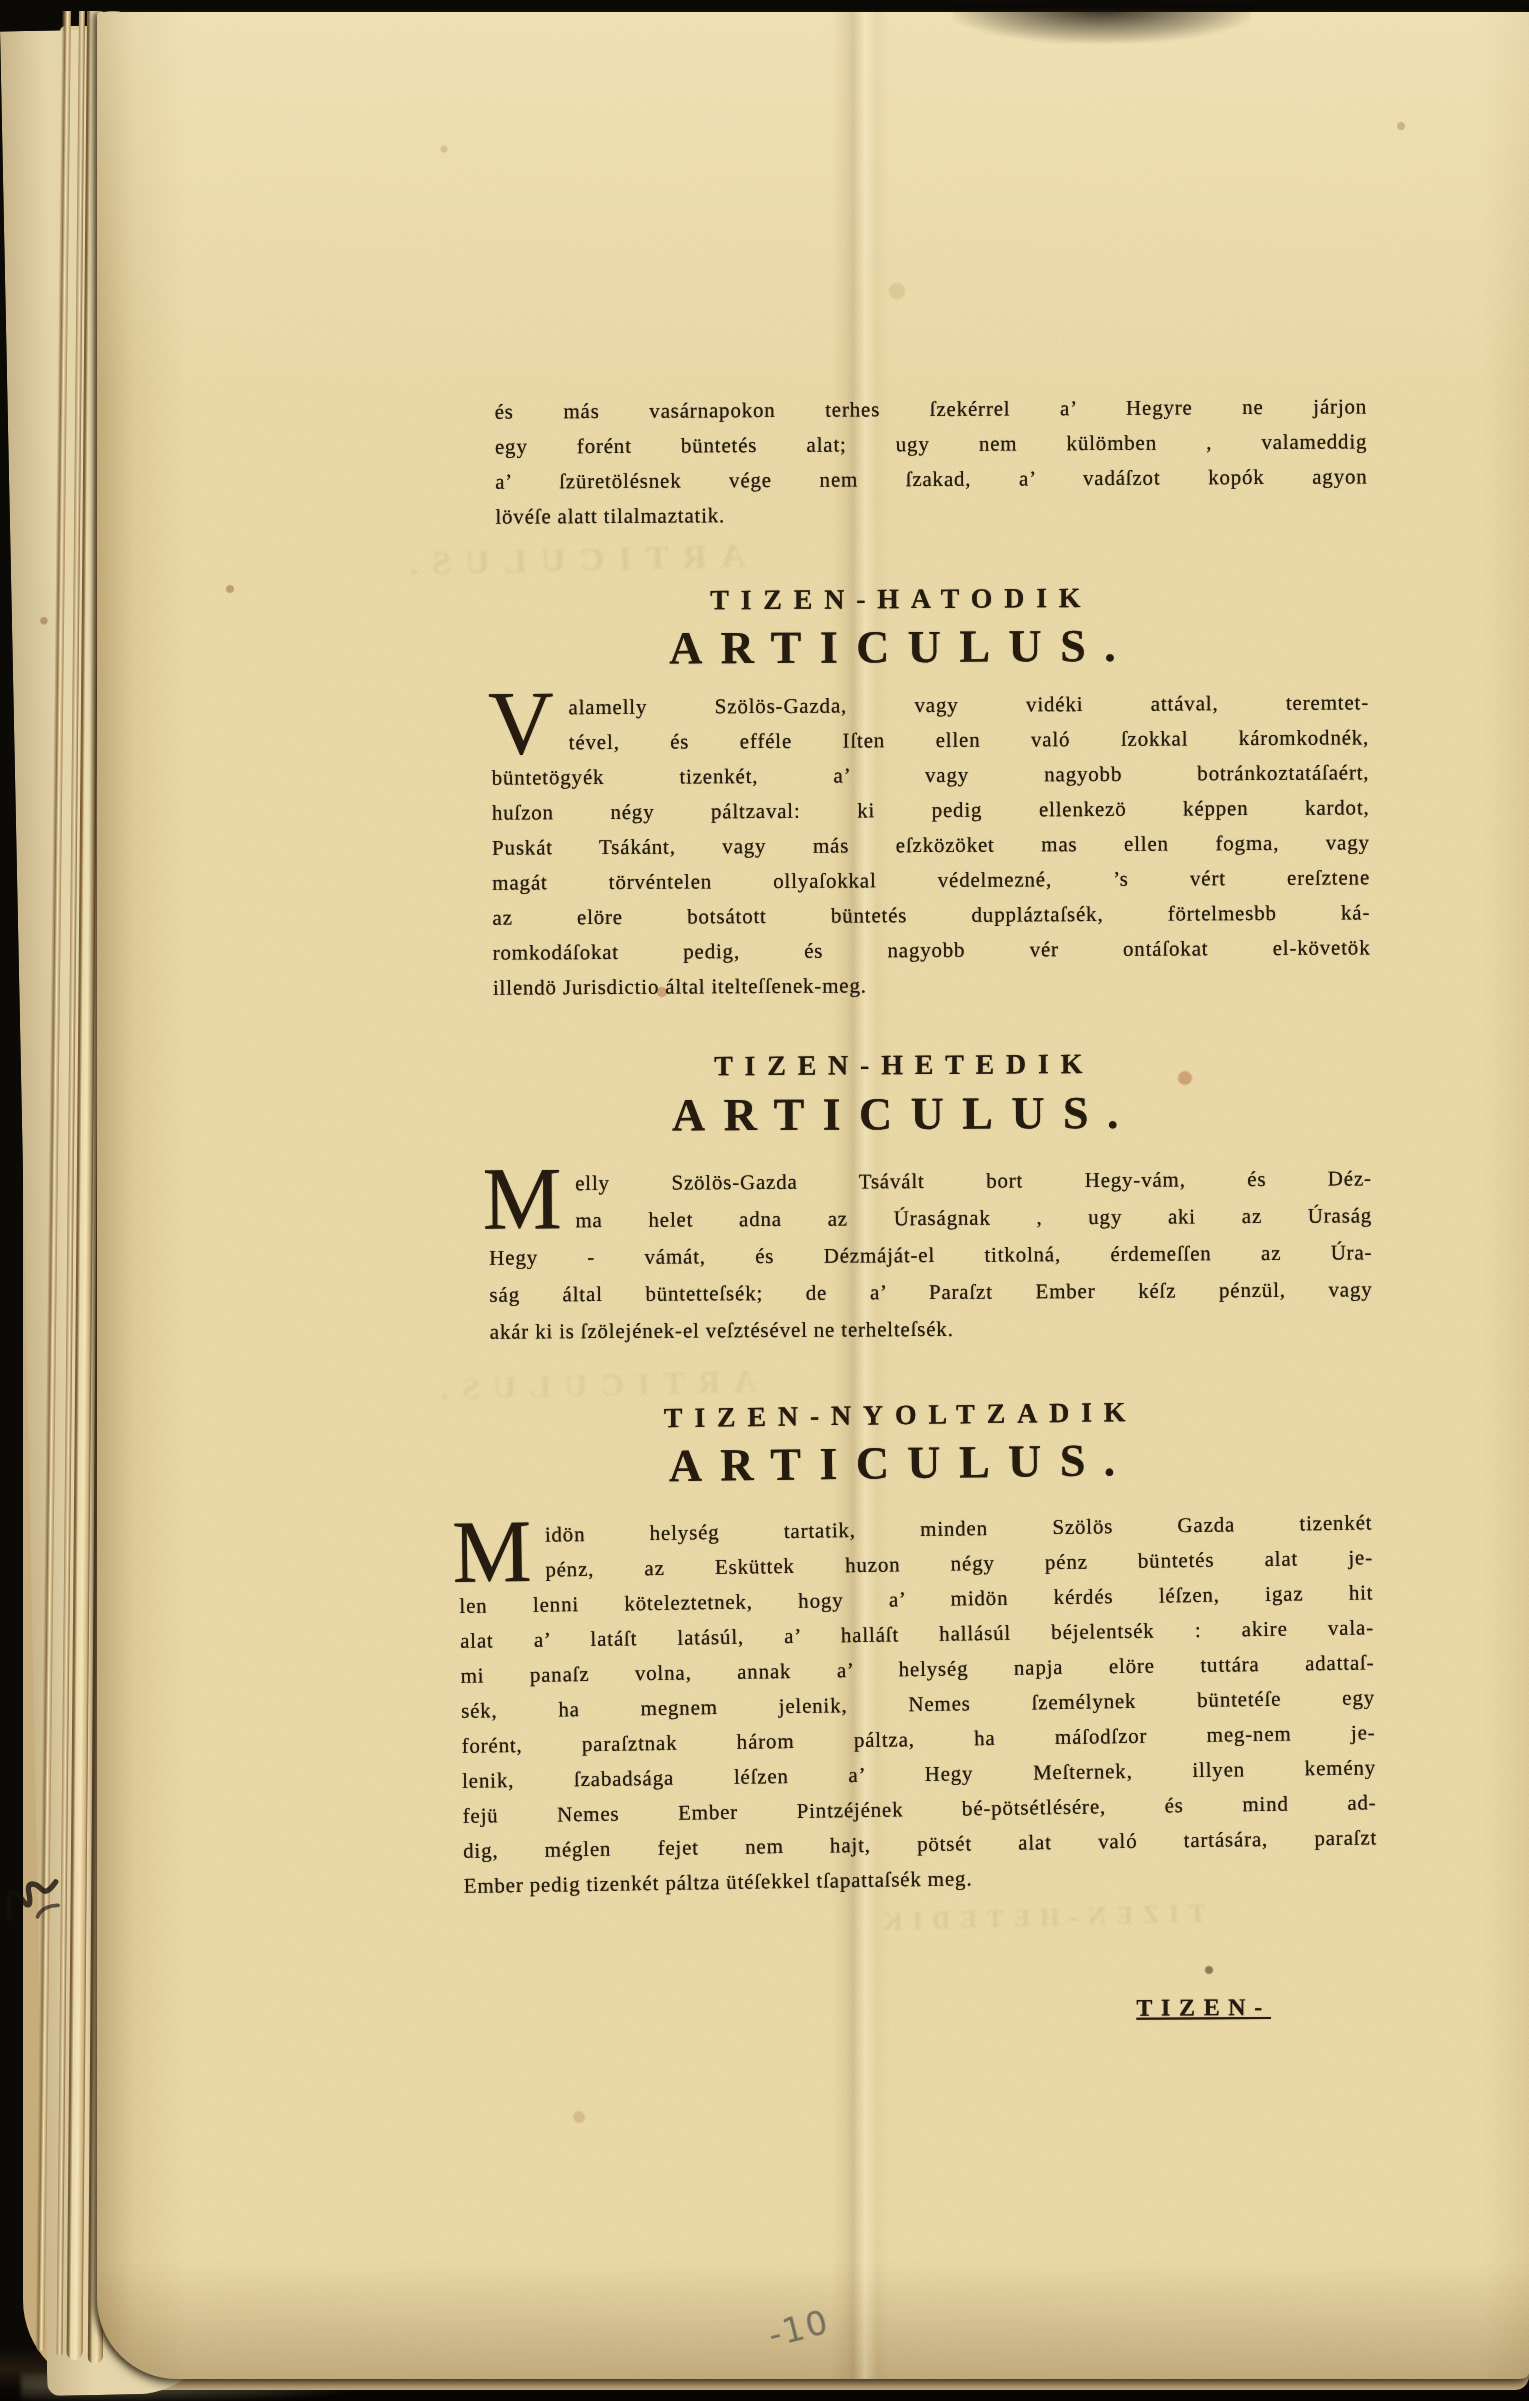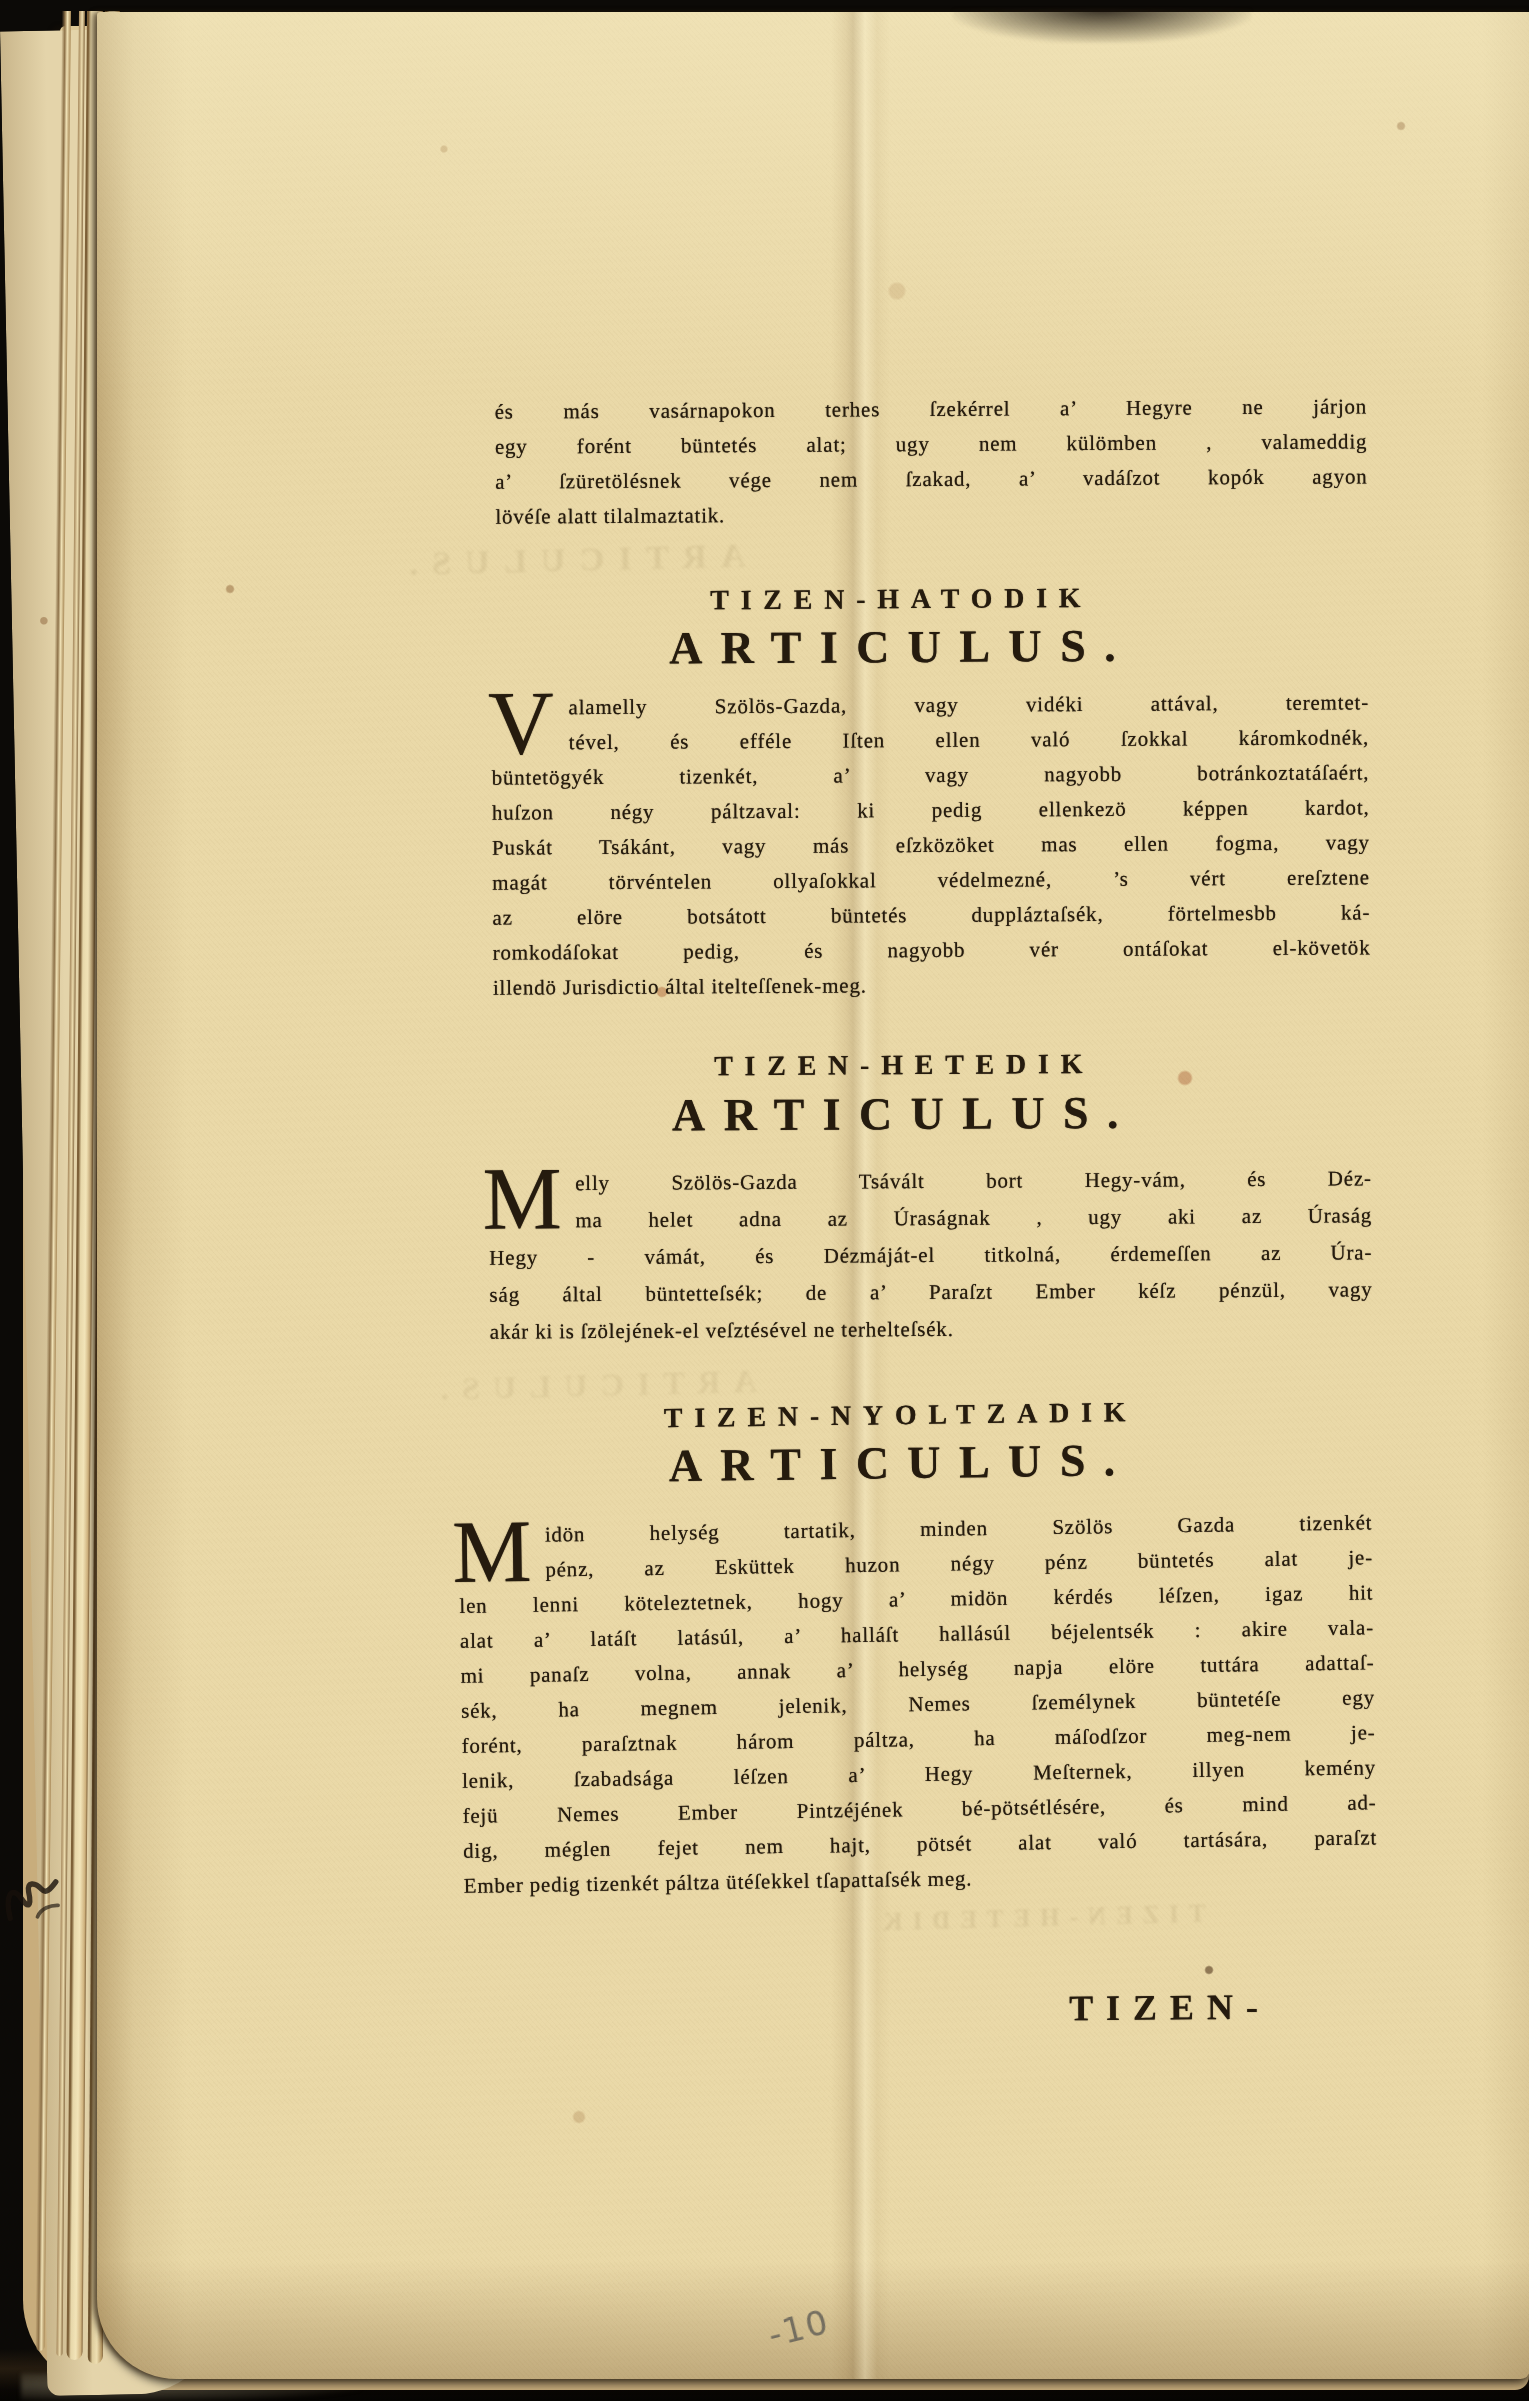--- a/index.html
+++ b/index.html
@@ -125,21 +125,21 @@
   .art-title  { font-size:46px; line-height:50px; letter-spacing:.40em; margin-top:7.4px; }
 
   .dropcap {
     float:left; font-size:91px; line-height:70px;
     margin:-2.1px 14px 0 -3.2px;
     text-shadow:0 0 1.1px rgba(38,26,12,.8);
   }
   .dropcap-m { font-size:89px; line-height:72px; margin:-3.2px 12.8px 0 -6.4px; }
 
   .catchword-row { margin-top:95px; text-align:right; padding-right:106px; }
-  .catchword { font-weight:bold; font-size:36px; letter-spacing:.36em; }
+  .catchword { font-weight:bold; font-size:24px; letter-spacing:.36em;text-decoration:underline; }
 
   
   .pencil-note {
     position:absolute; left:671px; top:2296px;
     font-family:"DejaVu Sans","Liberation Sans",sans-serif;
     font-size:34px; color:#615e56; letter-spacing:2.1px;
     transform:rotate(-14deg); opacity:.82; filter:blur(0.3px);
   }
 </style>
 </head>

